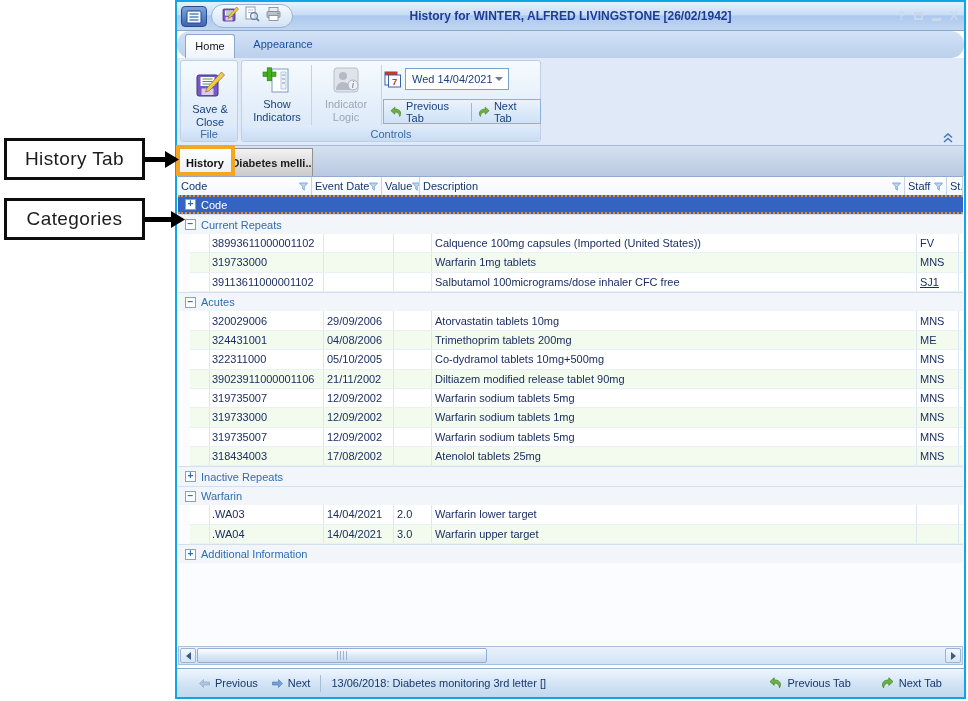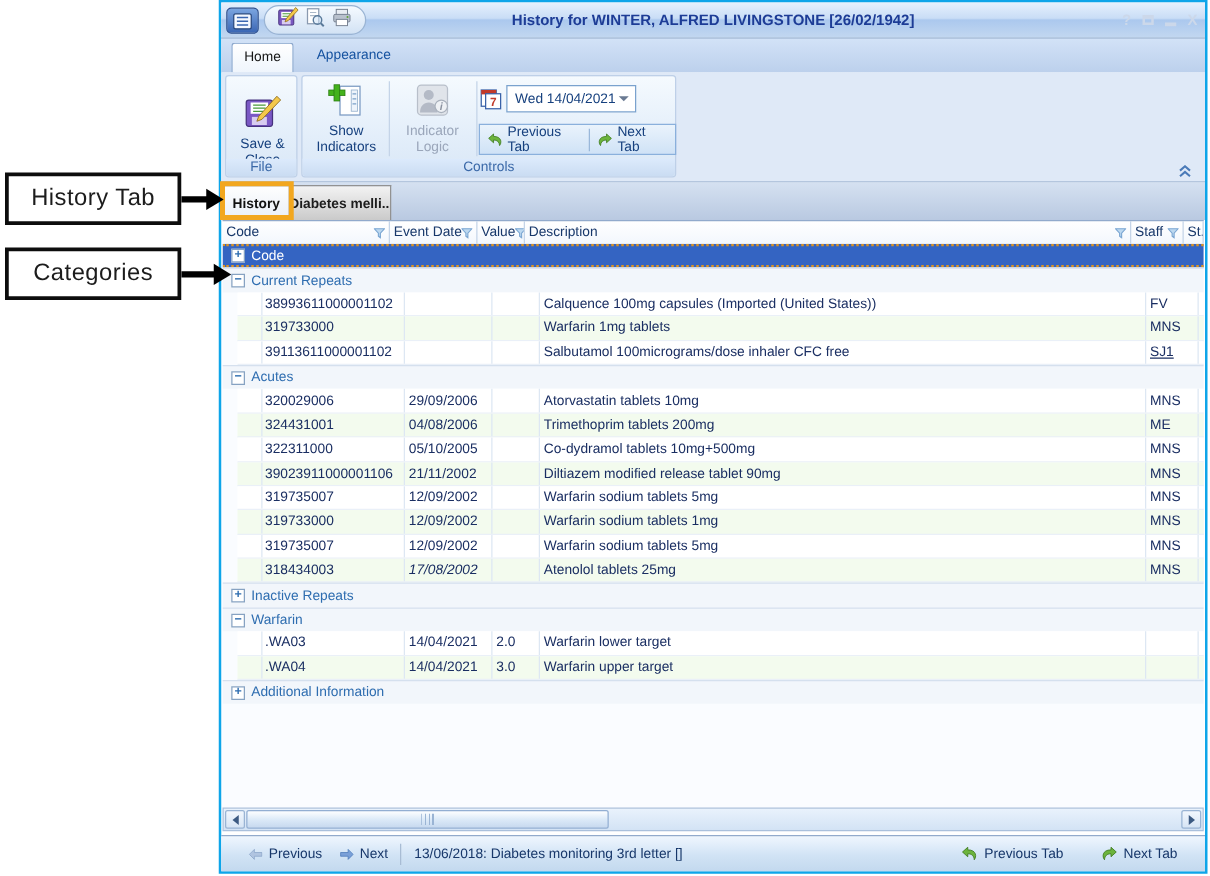--- a/index.html
+++ b/index.html
@@ -32,21 +32,21 @@
     gap:5px; padding:0 10px; }
   .win-title { left:0; right:0; top:7px; text-align:center; font-weight:bold;
     font-size:12px; color:var(--title-text); }
   .win-controls { right:6px; top:7px; display:flex; gap:9px; align-items:center;
     color:#ccd8ea; font-weight:bold; font-size:12px; }
   .wc-restore { width:9px; height:8px; border:2px solid #ccd8ea; border-top-width:3px; display:inline-block; }
   .wc-min { width:9px; height:3px; background:#ccd8ea; display:inline-block; margin-top:6px; }
 
   
   .ribbon-tabs { left:0; top:29px; width:787px; height:27px;
-    background:linear-gradient(#d2e2f7,#bcd0ec); }
+    background:linear-gradient(#d2e2f7,#bcd0ec);border-radius:13px; }
   .rtab { position:absolute; font-size:11px; text-align:center; }
   .rtab.active { left:8px; bottom:0; width:50px; height:24px; line-height:23px;
     background:linear-gradient(#ffffff,#eff5fc); border:1px solid #8ca8cc; border-bottom:none;
     border-radius:3px 3px 0 0; color:#151515; }
   .rtab.idle { left:64px; top:0; width:84px; height:27px; line-height:27px; color:#1552a0; }
 
   
   .ribbon { left:0; top:56px; width:787px; height:88px; background:#dfe9f7;
     border-bottom:1px solid #a6bad6; }
   .ribbon > * { position:absolute; }
@@ -54,21 +54,21 @@
     background:linear-gradient(#f5fafe,#e3eefa 60%,#d9e7f6); }
   .rgroup > * { position:absolute; }
   .g-file { left:3px; width:58px; }
   .g-controls { left:64px; width:300px; }
   .grouplabel { left:0; right:0; bottom:0; height:14px; font-size:11px; color:#3a68a8;
     text-align:center; line-height:14px; background:linear-gradient(#dceafc,#cadcf2);
     border-radius:0 0 3px 3px; }
   .bigbtn { display:flex; flex-direction:column; align-items:center; justify-content:flex-start;
     gap:1px; font-size:11px; line-height:12px; color:#16407e; text-align:center; padding-top:3px; }
   .bigbtn.disabled { color:#9aa6ba; }
-  .bb-save { left:2px; top:11px; width:54px; height:66px; }
+  .bb-save { left:2px; top:1px; width:54px; height:66px;justify-content:flex-end; }
   .bb-show { left:2px; top:1px; width:66px; height:66px; }
   .bb-logic { left:72px; top:1px; width:64px; height:66px; }
   .vsep { top:4px; width:1px; height:60px; background:#c4d4e8; }
   .vs1 { left:69px; } .vs2 { left:139px; }
   .cal { left:142px; top:9px; }
   .datebox { left:163px; top:7px; width:104px; height:22px; background:#fff;
     border:1px solid #7aa2ce; display:flex; align-items:center; font-size:11px;
     color:#16407e; padding-left:6px; }
   .dd-arrow { margin-left:auto; margin-right:5px; width:0; height:0;
     border-left:4px solid transparent; border-right:4px solid transparent;
@@ -432,21 +432,21 @@
         <div class="trow data">
           <div class="cell cell-code" style="width: 134px;">319735007</div>
           <div class="cell cell-event-date" style="width: 70px;">12/09/2002</div>
           <div class="cell cell-value" style="width: 38px;"></div>
           <div class="cell cell-description" style="width: 485px;">Warfarin sodium tablets 5mg</div>
           <div class="cell cell-staff" style="width: 42px;">MNS</div>
           <div class="cell cell-status" style="width: 16px;"></div>
         </div>
         <div class="trow data green">
           <div class="cell cell-code" style="width: 134px;">318434003</div>
-          <div class="cell cell-event-date" style="width: 70px; font-style: italic;">17/08/2002</div>
+          <div class="cell cell-event-date" style="width: 70px;">17/08/2002</div>
           <div class="cell cell-value" style="width: 38px;"></div>
           <div class="cell cell-description" style="width: 485px;">Atenolol tablets 25mg</div>
           <div class="cell cell-staff" style="width: 42px;">MNS</div>
           <div class="cell cell-status" style="width: 16px;"></div>
         </div>
         <div class="trow category">
           <span class="expand">+</span>
           <span>Inactive Repeats</span>
         </div>
         <div class="trow category">

